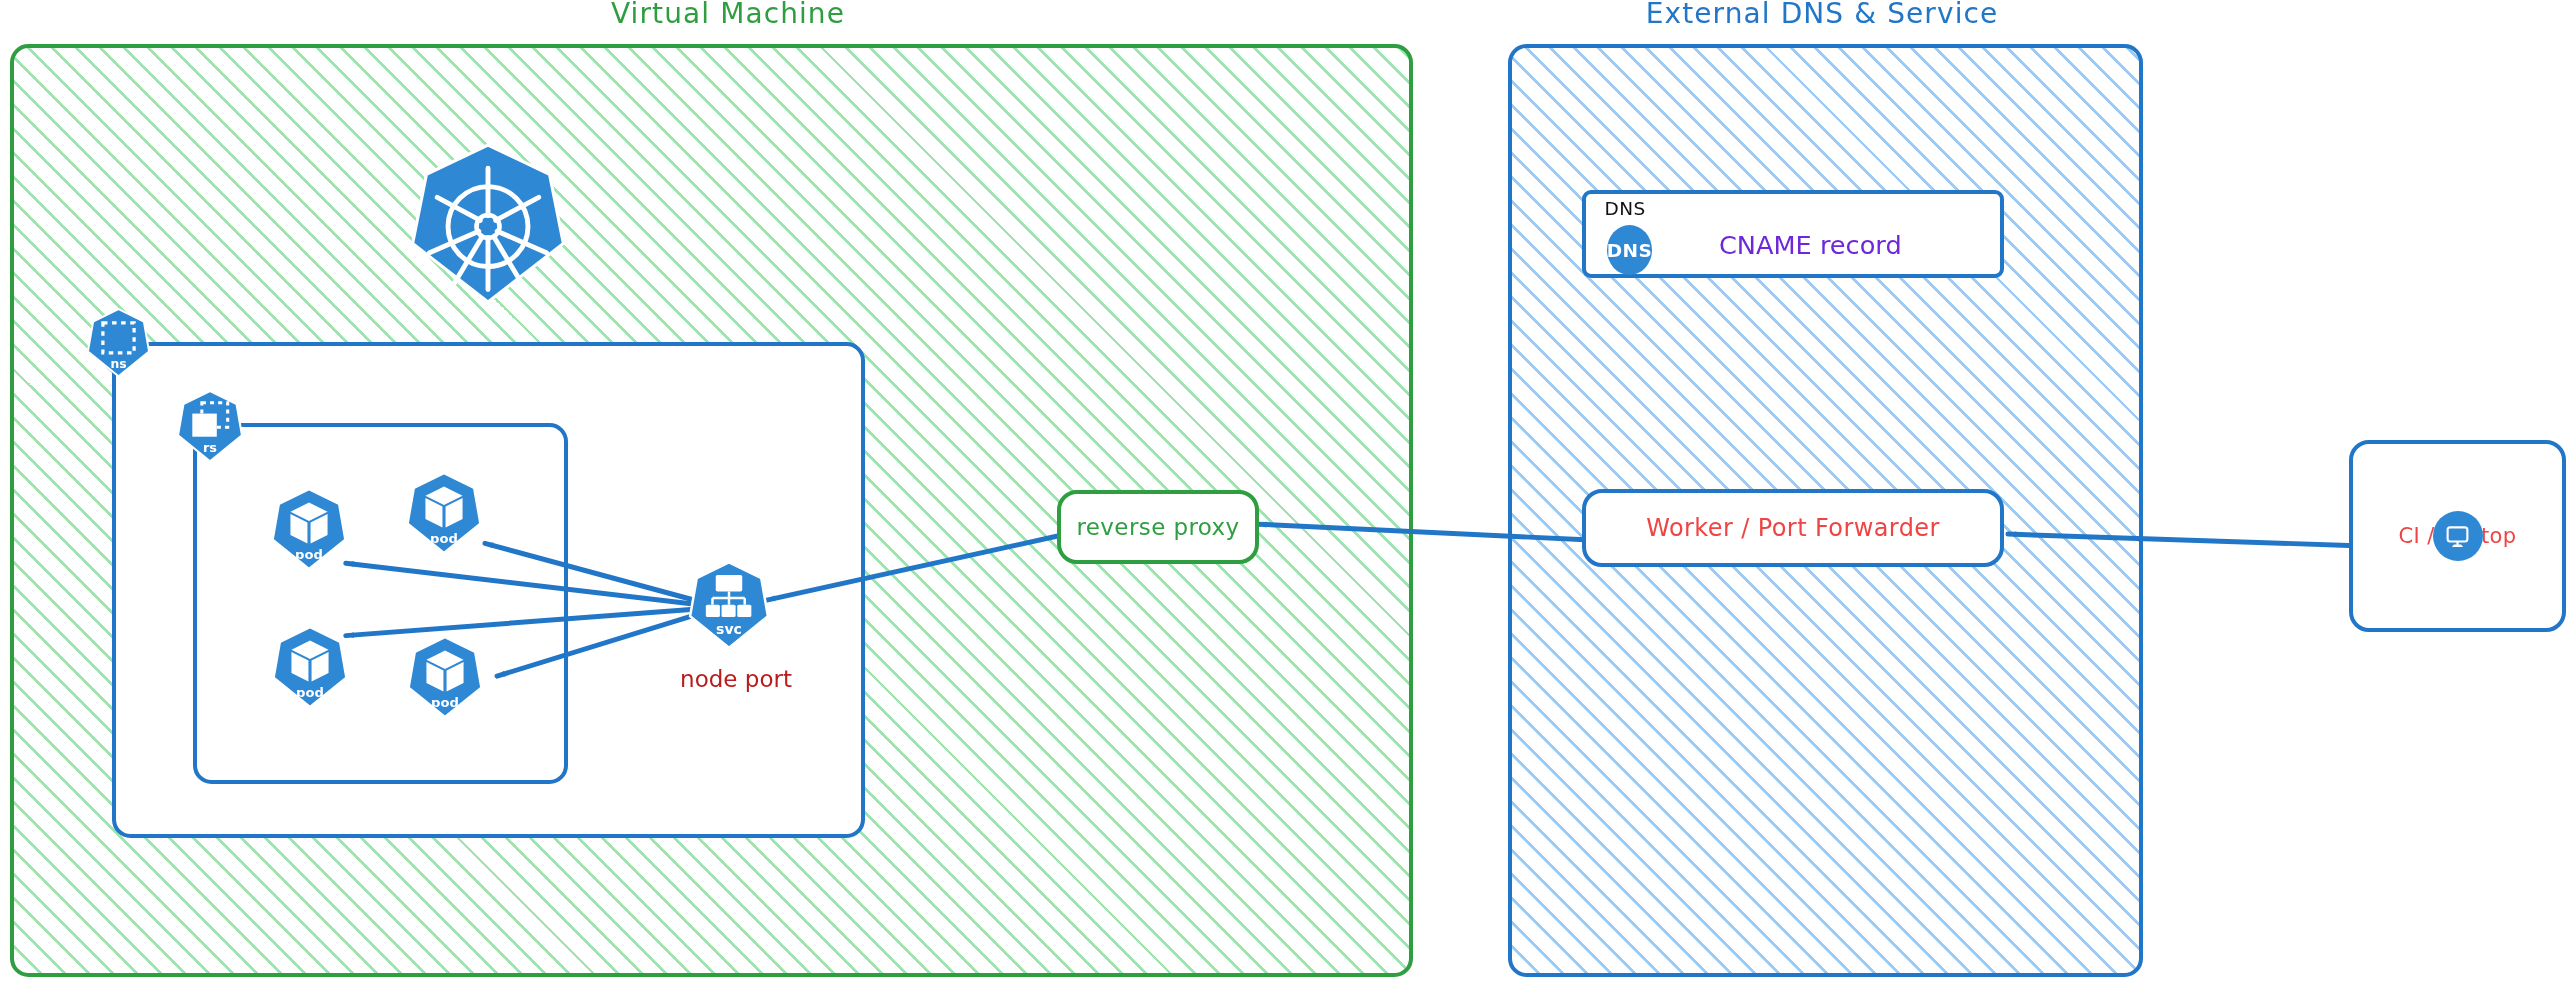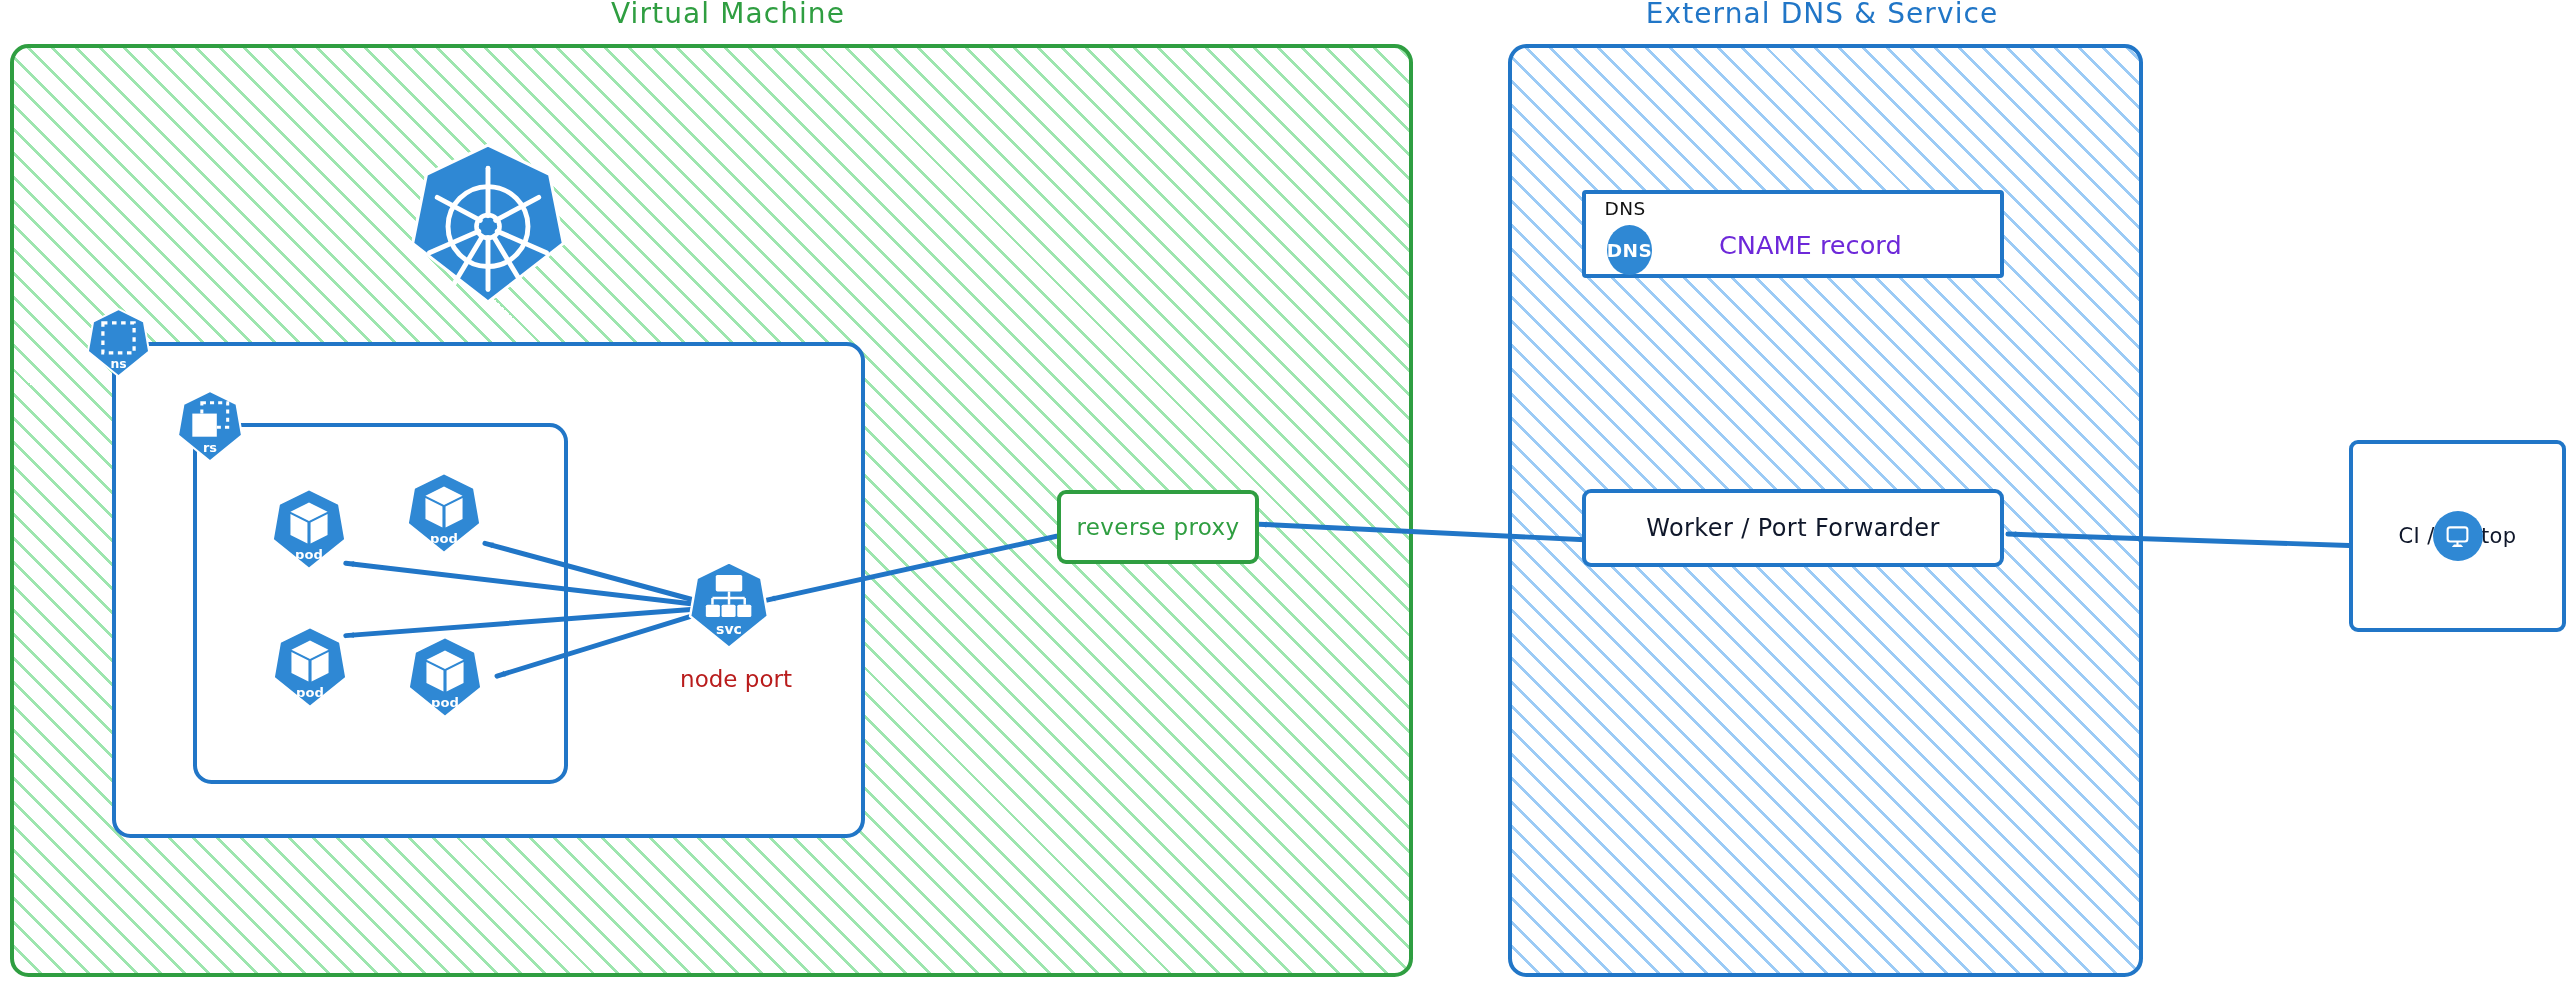--- a/index.html
+++ b/index.html
@@ -38,35 +38,35 @@
   }
 
   
   .box{
     position:absolute;box-sizing:border-box;background:#ffffff;
     border-radius:18.5px;
   }
   .box.ns  {border:4.3px solid #2176c7;}
   .box.rs  {border:4.3px solid #2176c7;}
   .box.card{
-    border:4.3px solid #2176c7;border-radius:9px;
+    border:4.3px solid #2176c7;border-radius:20px;
     display:flex;align-items:center;justify-content:center;
   }
   .box.card.green{border-color:#2f9e41;}
 
   .card-label{
-    font-size:24px;color:#0f172a;white-space:nowrap;letter-spacing:0.4px;
+    font-size:24px;color:#ef4444;white-space:nowrap;letter-spacing:0.4px;
   }
   .card-label.green{color:#2f9e41;}
   .card-label.rp{font-size:23px;}
 
   
   .dns-card{
     position:absolute;box-sizing:border-box;background:#ffffff;
-    border:4.3px solid #2176c7;border-radius:4px;
+    border:4.3px solid #2176c7;border-radius:9px;
   }
   .dns-kicker{
     position:absolute;left:18.5px;top:4.3px;font-size:18.5px;color:#111111;
     letter-spacing:0.4px;
   }
   .dns-badge{
     position:absolute;left:21px;top:31px;width:45px;height:50px;
     border-radius:50%;background:#2f88d4;color:#ffffff;
     display:flex;align-items:center;justify-content:center;
     font-size:18.5px;font-weight:700;letter-spacing:0.4px;

